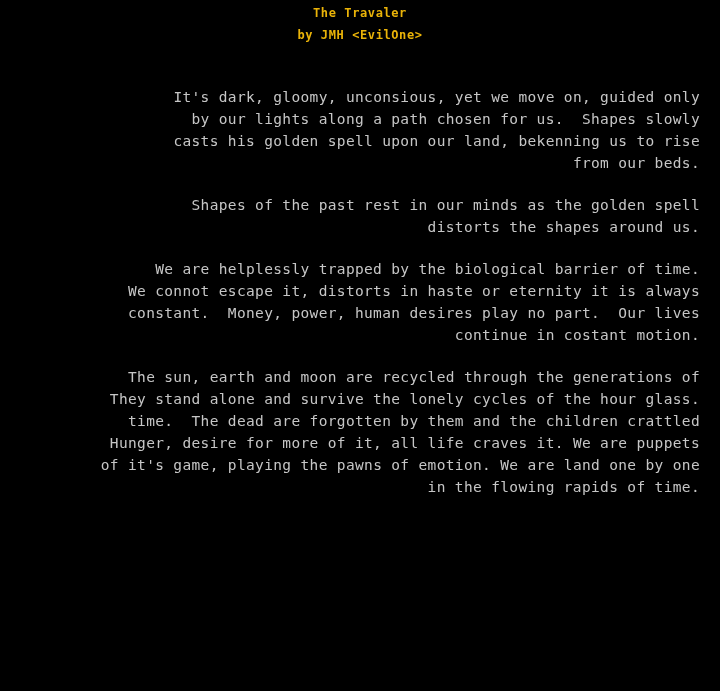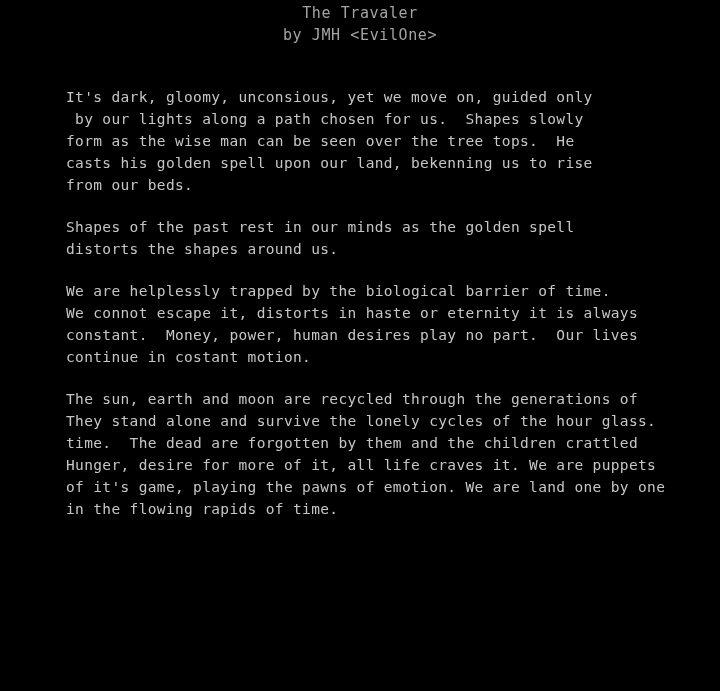--- a/index.html
+++ b/index.html
@@ -19,29 +19,31 @@
     width: 720px;
     height: 691px;
     background: #000000;
   }
   .title-block {
     text-align: center;
     padding-top: 2px;
     line-height: 22px;
   }
   .title-line {
-    font-size: 15px;
+    font-size: 12px;
     letter-spacing: 0.6px;
-    color: #a3a3a3;
+    color: #eab308;
     white-space: pre;
+    font-weight: bold;
   }
   .body-block {
     margin-top: 40px;
     padding-left: 66px;
     padding-right: 20px;
+    text-align: right;
   }
   .stanza {
     margin-bottom: 20px;
   }
   .line {
     font-size: 14.5px;
     line-height: 22px;
     letter-spacing: 0.35px;
     color: #c6c6c6;
     white-space: pre;
@@ -55,21 +57,20 @@
   <div class="title-block">
     <div class="title-line">The Travaler</div>
     <div class="title-line">by JMH &lt;EvilOne&gt;</div>
   </div>
 
   <div class="body-block">
 
     <div class="stanza">
       <div class="line">It's dark, gloomy, unconsious, yet we move on, guided only</div>
       <div class="line"> by our lights along a path chosen for us.  Shapes slowly</div>
-      <div class="line">form as the wise man can be seen over the tree tops.  He</div>
       <div class="line">casts his golden spell upon our land, bekenning us to rise</div>
       <div class="line">from our beds.</div>
     </div>
 
     <div class="stanza">
       <div class="line">Shapes of the past rest in our minds as the golden spell</div>
       <div class="line">distorts the shapes around us.</div>
     </div>
 
     <div class="stanza">

